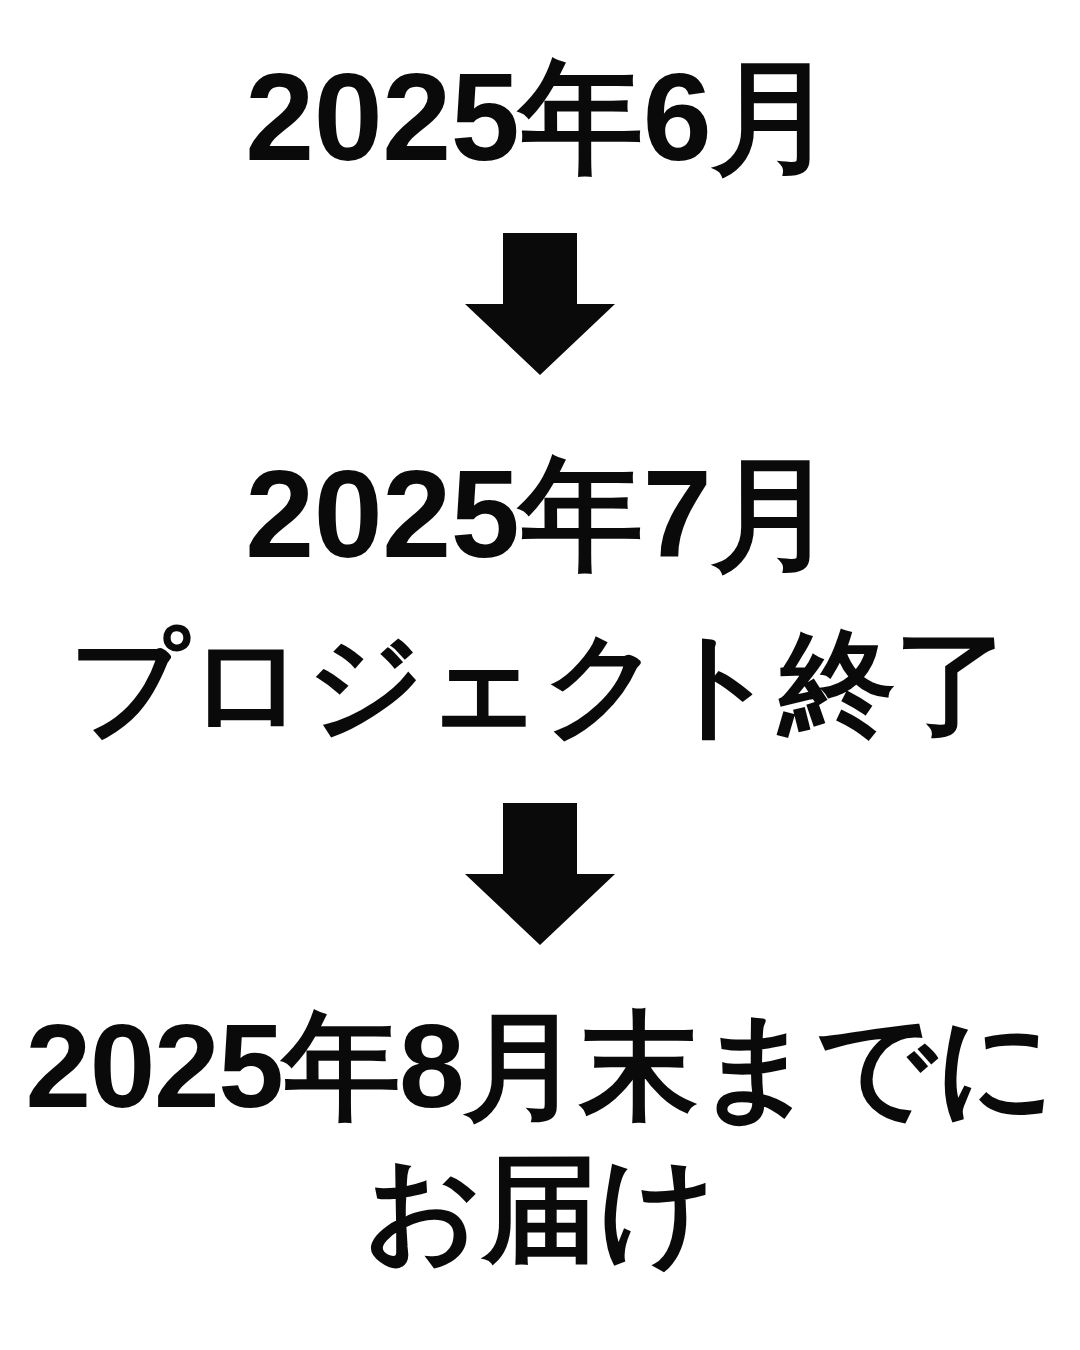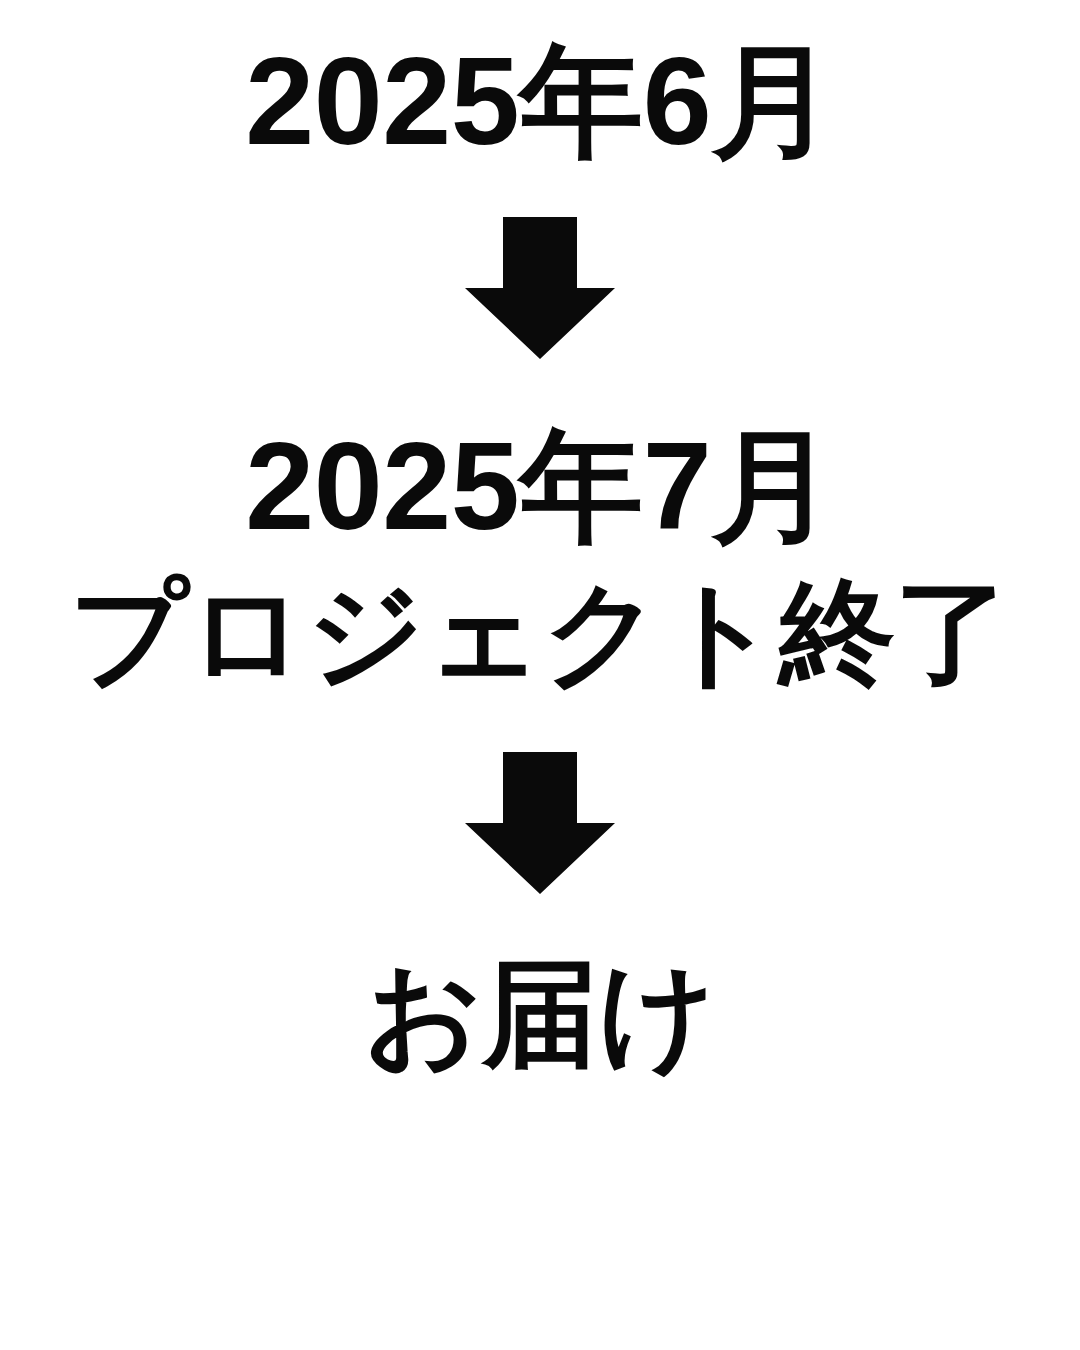--- a/index.html
+++ b/index.html
@@ -19,21 +19,21 @@
     -webkit-font-smoothing: antialiased;
   }
 
   .timeline {
     position: absolute;
     inset: 0;
     display: flex;
     flex-direction: column;
     align-items: center;
     justify-content: flex-start;
-    padding-top: 26px;
+    padding-top: 42px;
     box-sizing: border-box;
   }
 
   
   .step {
     width: 100%;
     display: flex;
     flex-direction: column;
     align-items: center;
     justify-content: center;
@@ -59,21 +59,21 @@
     font-size: 116px;
   }
 
   
   .step-3 .line-date {
     font-size: 118px;
     letter-spacing: -0.012em;
   }
 
   .step-1 { margin-top: 0px; }
-  .step-2 { margin-top: 0px; }
+  .step-2 { margin-top: 12px; gap: 23px; }
   .step-3 { margin-top: 0px; }
 
   
   .arrow-wrap {
     width: 100%;
     display: flex;
     align-items: center;
     justify-content: center;
   }
 
@@ -111,17 +111,18 @@
       <span class="step-line line-label">プロジェクト終了</span>
     </div>
 
     <div class="arrow-wrap arrow-2">
       <svg class="arrow-glyph" viewBox="0 0 150 142" xmlns="http://www.w3.org/2000/svg" aria-hidden="true">
         <path d="M 38 0 L 112 0 L 112 71 L 150 71 L 75 142 L 0 71 L 38 71 Z"></path>
       </svg>
     </div>
 
     <div class="step step-3">
+      <span class="step-line line-date">2025年8月末までに</span>
       <span class="step-line line-label">お届け</span>
     </div>
 
   </div>
 </div>
 
 </body></html>

